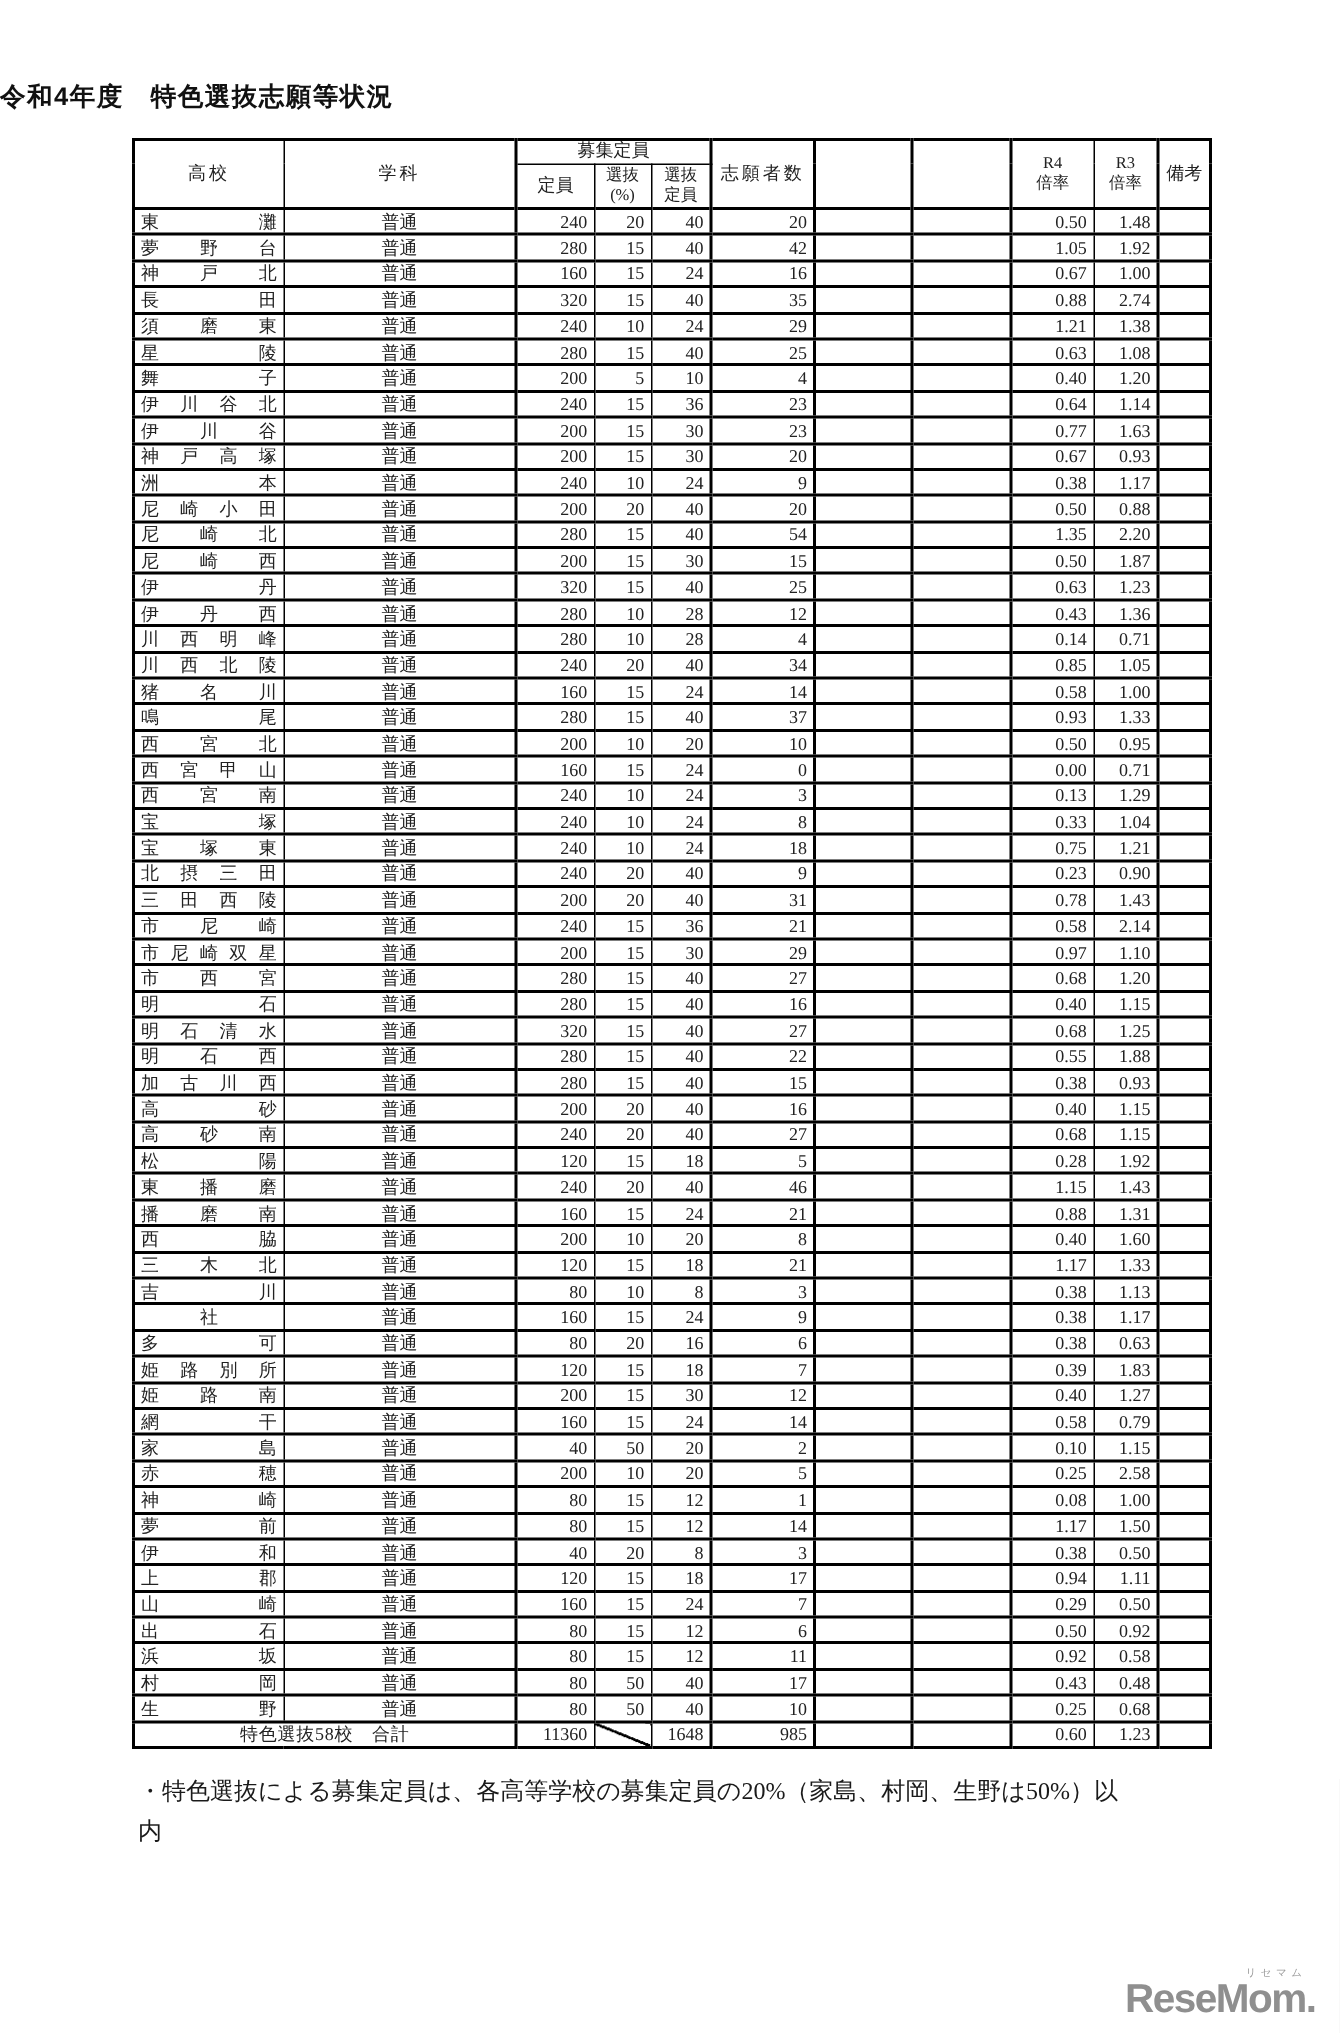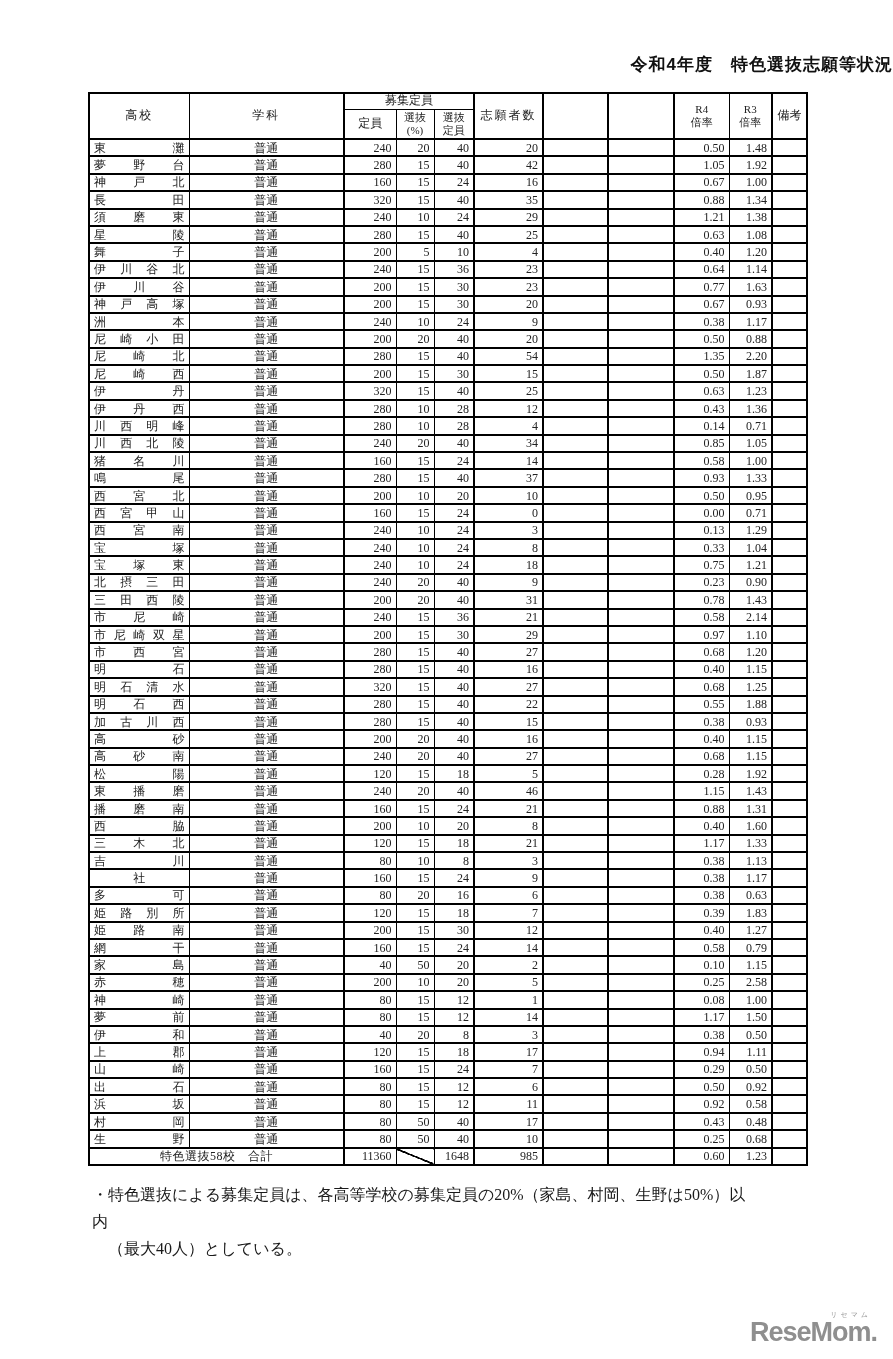--- a/index.html
+++ b/index.html
@@ -3,21 +3,21 @@
 <meta charset="utf-8">
 <style>
   * { box-sizing: border-box; margin: 0; padding: 0; }
   body { background: #e8e8e8; font-family: "Liberation Serif", "DejaVu Serif", serif; }
   .page {
     position: relative; width: 893px; height: 1359px;
     background: #ffffff; overflow: hidden; color: #1f1f1f;
   }
   .title {
     position: absolute; top: 53px; left: 0; width: 100%;
-    text-align: right; font-family: "Liberation Sans", "DejaVu Sans", sans-serif;
+    text-align: left; font-family: "Liberation Sans", "DejaVu Sans", sans-serif;
     font-weight: 700; font-size: 17px; letter-spacing: 1px; color: #111;
   }
   table.main {
     position: absolute; left: 88px; top: 92px; width: 718px;
     border-collapse: collapse; table-layout: fixed;
     font-size: 12px; color: #222;
   }
   table.main { border: 2.5px solid #000; }
   th, td { border: 1px solid #000; padding: 0; font-weight: normal; }
   thead th { border-bottom-width: 1px; white-space: pre-line; line-height: 1.15; vertical-align: middle; text-align: center; }
@@ -167,21 +167,21 @@
             </div>
           </td>
           <td class="dept">普通</td>
           <td class="num bl2">320</td>
           <td class="num">15</td>
           <td class="num">40</td>
           <td class="num bl2">35</td>
           <td class="bl2"></td>
           <td class="bl2"></td>
           <td class="num bl2">0.88</td>
-          <td class="num">1.34</td>
+          <td class="num">2.74</td>
           <td class="bl2"></td>
         </tr>
         <tr>
           <td class="school">
             <div class="wrap">
               <span>須</span>
               <span>磨</span>
               <span>東</span>
             </div>
           </td>
@@ -1202,21 +1202,20 @@
         <td class="bl2"></td>
         <td class="num bl2">0.60</td>
         <td class="num">1.23</td>
         <td class="bl2"></td>
       </tr>
     </tfoot>
   </table>
 
   <div class="notes">
     <div>・特色選抜による募集定員は、各高等学校の募集定員の20%（家島、村岡、生野は50%）以内</div>
-    <div>　（最大40人）としている。</div>
   </div>
 
   <div class="logo">
     <span class="ruby">リセマム</span>
     <span class="word">ReseMom.</span>
   </div>
 
 </div>
 
 </body></html>

